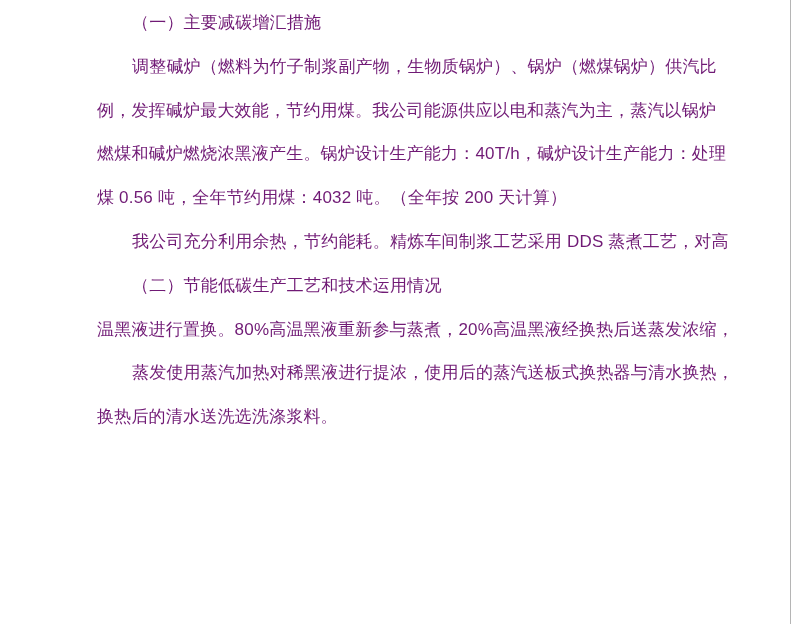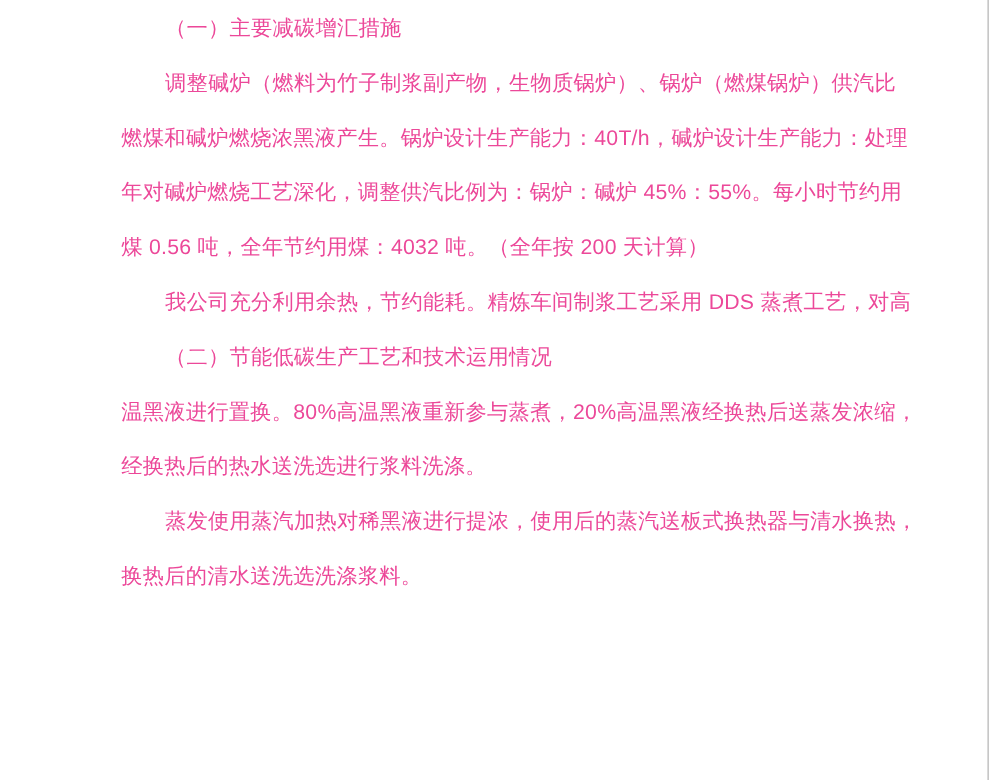--- a/index.html
+++ b/index.html
@@ -20,21 +20,21 @@
     left: 0;
     width: 794px;
     height: 624px;
     background: #ffffff;
   }
   .text-block {
     position: absolute;
     top: 1px;
     left: 97px;
     width: 616px;
-    color: #ec4899;
+    color: #701a75;
   }
   .line {
     font-size: 17px;
     line-height: 43.8px;
     height: 43.8px;
     white-space: nowrap;
     letter-spacing: 0.2px;
     text-align: justify;
     text-justify: inter-ideograph;
   }
@@ -50,24 +50,23 @@
     background: #b5b5b5;
   }
 </style>
 </head>
 <body>
 
 <div class="page">
   <div class="text-block" id="text-block">
       <div class="line indent">（一）主要减碳增汇措施</div>
       <div class="line indent">调整碱炉（燃料为竹子制浆副产物，生物质锅炉）、锅炉（燃煤锅炉）供汽比</div>
+      <div class="line">例，发挥碱炉最大效能，节约用煤。我公司能源供应以电和蒸汽为主，蒸汽以锅炉</div>
       <div class="line">燃煤和碱炉燃烧浓黑液产生。锅炉设计生产能力：40T/h，碱炉设计生产能力：处理</div>
-      <div class="line">年对碱炉燃烧工艺深化，调整供汽比例为：锅炉：碱炉  45%：55%。每小时节约用</div>
       <div class="line">煤 0.56 吨，全年节约用煤：4032 吨。（全年按 200 天计算）</div>
       <div class="line indent">我公司充分利用余热，节约能耗。精炼车间制浆工艺采用 DDS 蒸煮工艺，对高</div>
       <div class="line indent">（二）节能低碳生产工艺和技术运用情况</div>
       <div class="line">温黑液进行置换。80%高温黑液重新参与蒸煮，20%高温黑液经换热后送蒸发浓缩，</div>
-      <div class="line">经换热后的热水送洗选进行浆料洗涤。</div>
       <div class="line indent">蒸发使用蒸汽加热对稀黑液进行提浓，使用后的蒸汽送板式换热器与清水换热，</div>
       <div class="line">换热后的清水送洗选洗涤浆料。</div>
     </div>
   <div class="right-border"></div>
 </div>
 
 </body></html>

